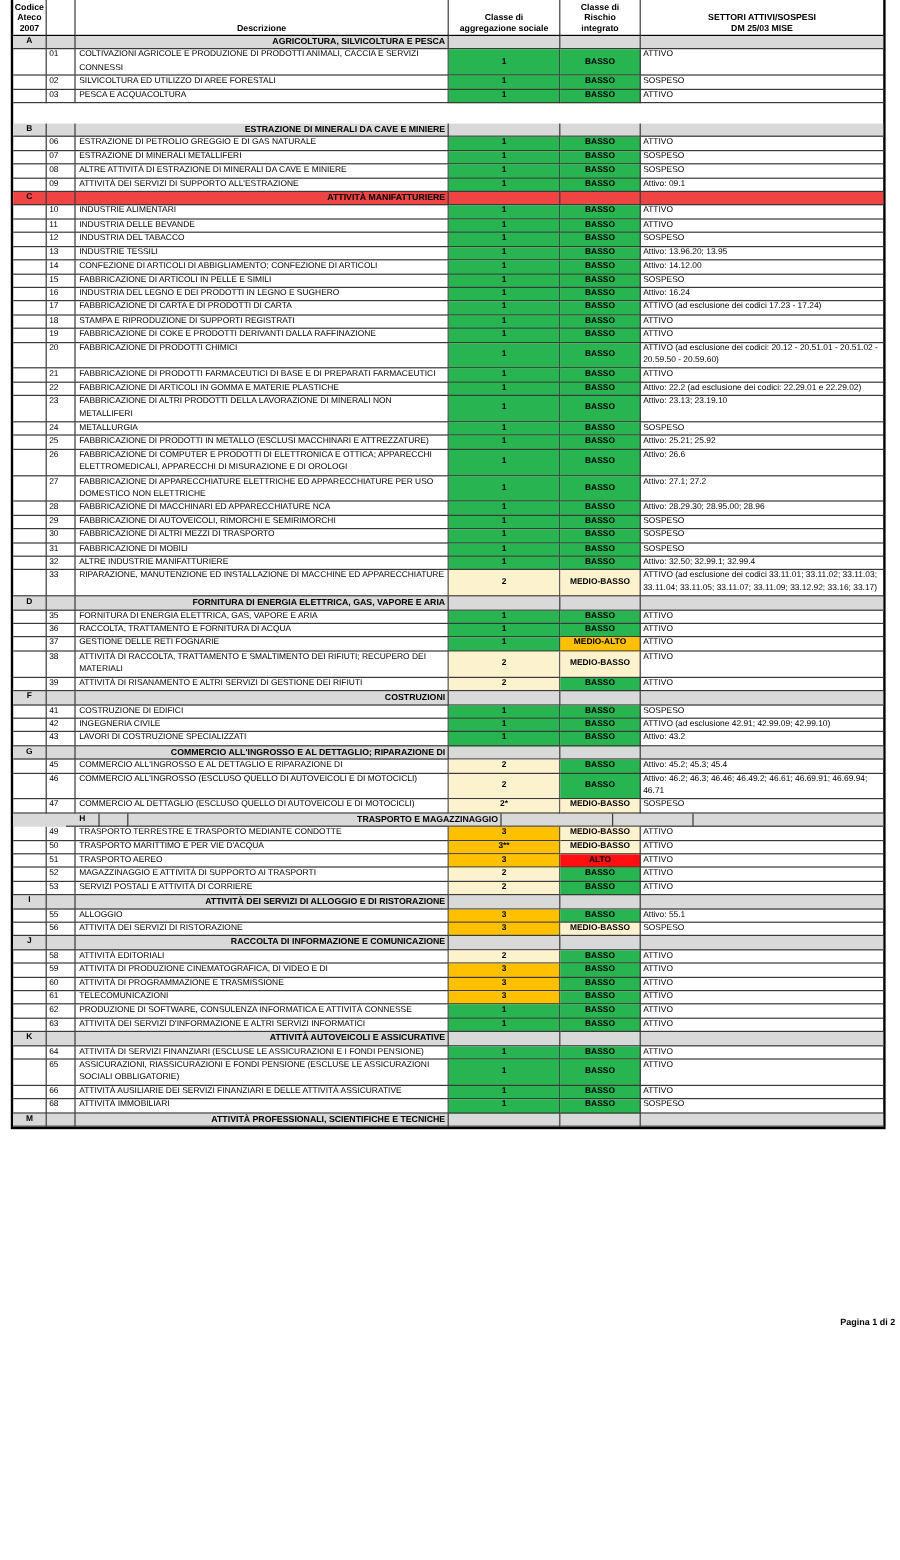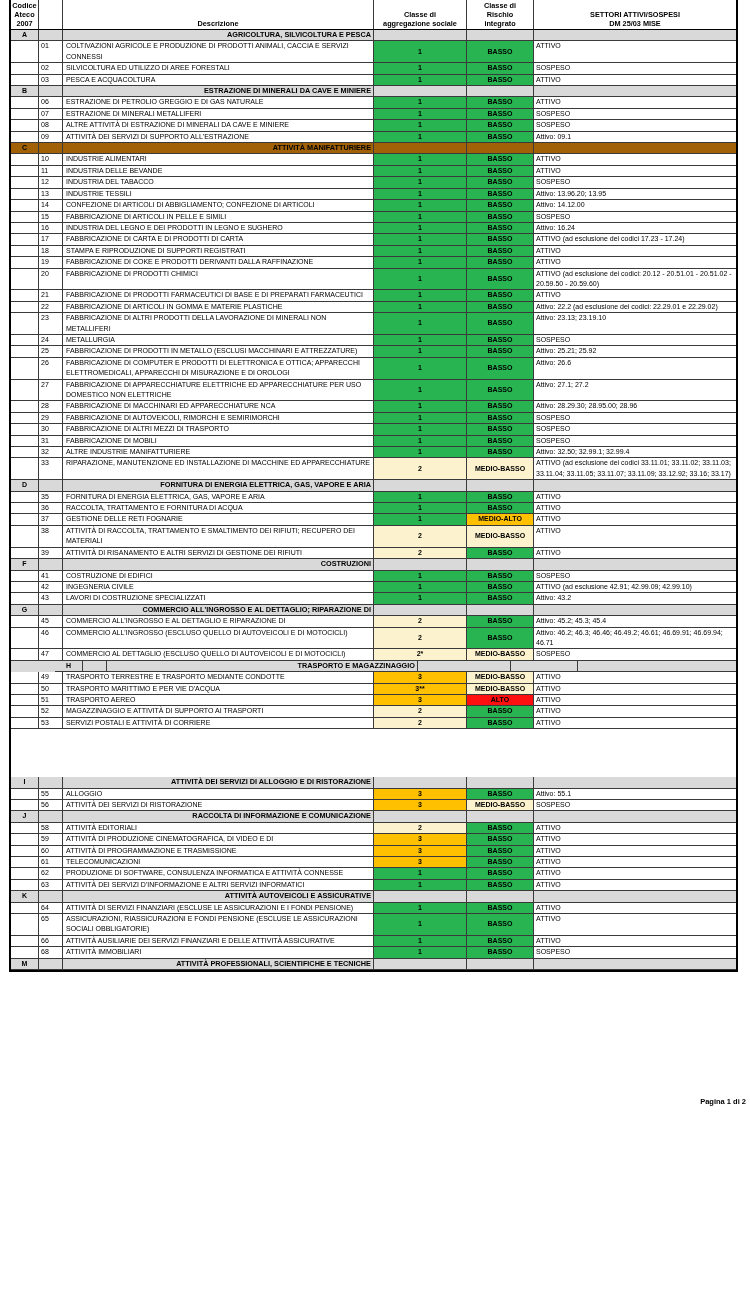--- a/index.html
+++ b/index.html
@@ -84,21 +84,21 @@
         <div class="c c6">SOSPESO</div>
       </div>
       <div class="row item">
         <div class="c c1"></div>
         <div class="c c2">03</div>
         <div class="c c3">PESCA E ACQUACOLTURA</div>
         <div class="c c4" style="background: rgb(40, 180, 80);">1</div>
         <div class="c c5" style="background: rgb(40, 180, 80);">BASSO</div>
         <div class="c c6">ATTIVO</div>
       </div>
-      <div class="row sect" style="background: rgb(217, 217, 217);">
+      <div class="row sect" style="background: rgb(217, 217, 217); margin-top: 17px;">
         <div class="c c1">B</div>
         <div class="c c2"></div>
         <div class="c c3">ESTRAZIONE DI MINERALI DA CAVE E MINIERE</div>
         <div class="c c4"></div>
         <div class="c c5"></div>
         <div class="c c6"></div>
       </div>
       <div class="row item">
         <div class="c c1"></div>
         <div class="c c2">06</div>
@@ -124,21 +124,21 @@
         <div class="c c6">SOSPESO</div>
       </div>
       <div class="row item">
         <div class="c c1"></div>
         <div class="c c2">09</div>
         <div class="c c3">ATTIVITÀ DEI SERVIZI DI SUPPORTO ALL'ESTRAZIONE</div>
         <div class="c c4" style="background: rgb(40, 180, 80);">1</div>
         <div class="c c5" style="background: rgb(40, 180, 80);">BASSO</div>
         <div class="c c6">Attivo: 09.1</div>
       </div>
-      <div class="row sect" style="background: #a16207;">
+      <div class="row sect" style="background: #ef4444;">
         <div class="c c1">C</div>
         <div class="c c2"></div>
         <div class="c c3">ATTIVITÀ MANIFATTURIERE</div>
         <div class="c c4"></div>
         <div class="c c5"></div>
         <div class="c c6"></div>
       </div>
       <div class="row item">
         <div class="c c1"></div>
         <div class="c c2">10</div>
@@ -484,21 +484,21 @@
         <div class="c c6">ATTIVO</div>
       </div>
       <div class="row item">
         <div class="c c1"></div>
         <div class="c c2">53</div>
         <div class="c c3">SERVIZI POSTALI E ATTIVITÀ DI CORRIERE</div>
         <div class="c c4" style="background: rgb(253, 242, 206);">2</div>
         <div class="c c5" style="background: rgb(40, 180, 80);">BASSO</div>
         <div class="c c6">ATTIVO</div>
       </div>
-      <div class="row sect" style="background: rgb(217, 217, 217); margin-top: 48px;">
+      <div class="row sect" style="background: rgb(217, 217, 217);">
         <div class="c c1">I</div>
         <div class="c c2"></div>
         <div class="c c3">ATTIVITÀ DEI SERVIZI DI ALLOGGIO E DI RISTORAZIONE</div>
         <div class="c c4"></div>
         <div class="c c5"></div>
         <div class="c c6"></div>
       </div>
       <div class="row item">
         <div class="c c1"></div>
         <div class="c c2">55</div>

